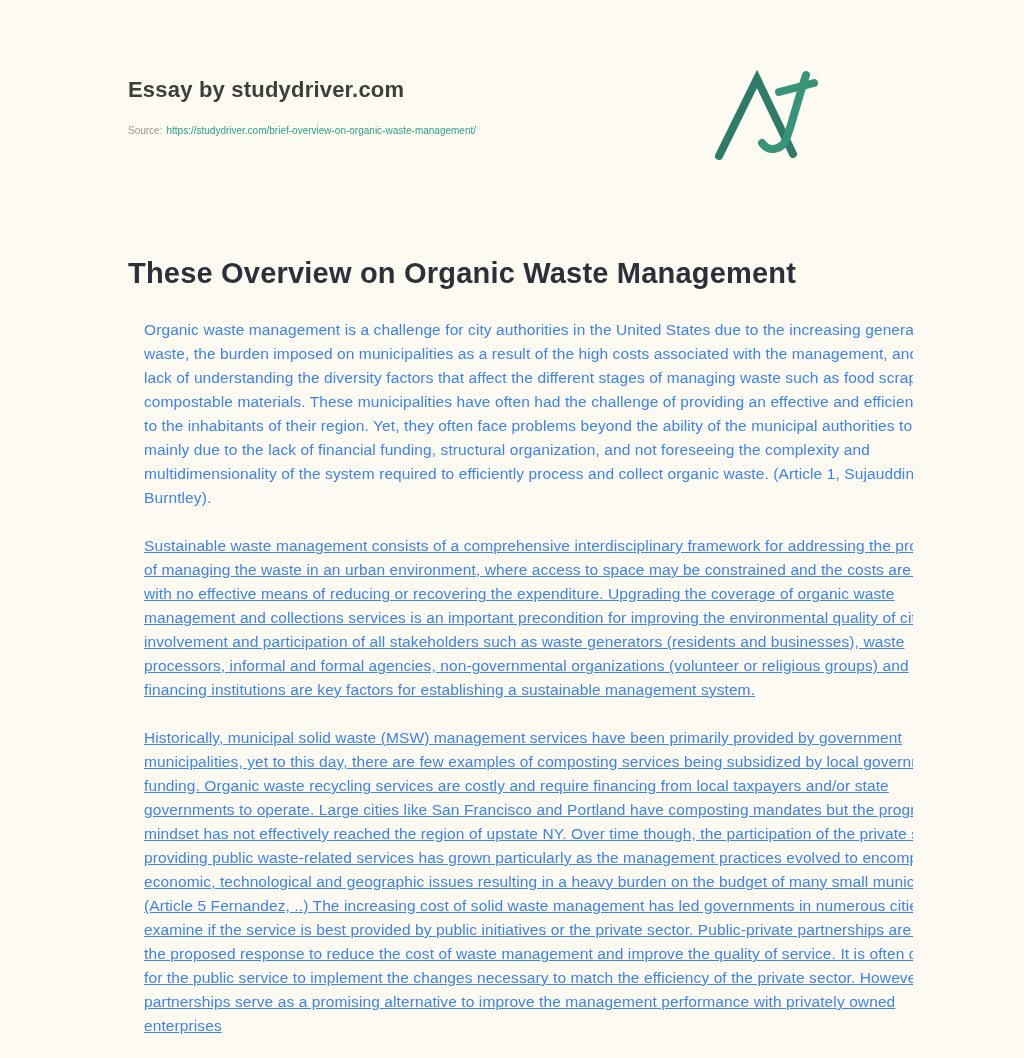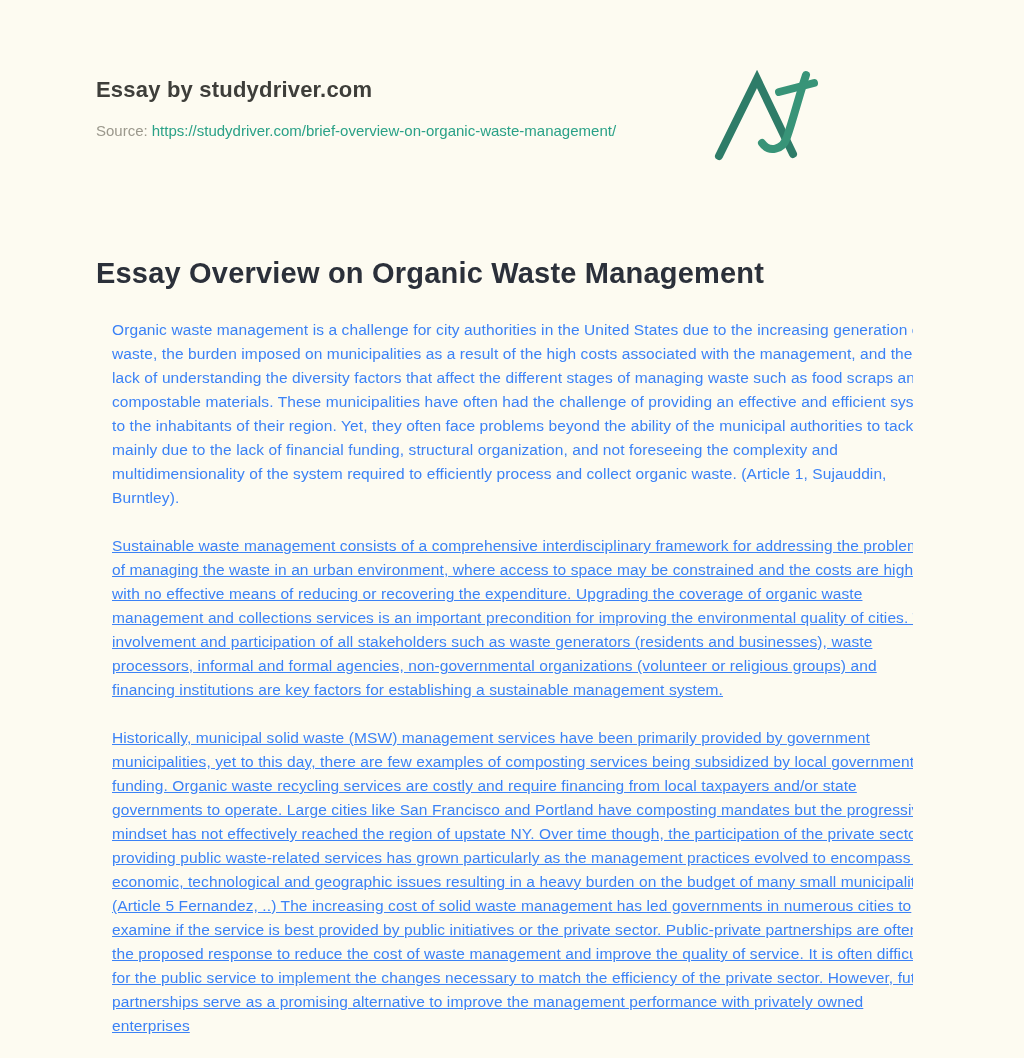--- a/index.html
+++ b/index.html
@@ -8,35 +8,36 @@
     background: #fdfbf1;
     font-family: "Liberation Sans", sans-serif;
   }
   .page {
     position: relative;
     width: 913px;
     height: 1058px;
     background: #fdfbf1;
     overflow: hidden;
     box-sizing: border-box;
+    padding-left: 32px;
   }
   .content {
     padding: 76px 96px 0 96px;
     box-sizing: border-box;
   }
   .byline {
     font-size: 22px;
     font-weight: 700;
     color: #3e3e3a;
     line-height: 28px;
     letter-spacing: 0.2px;
   }
   .source-line {
     margin-top: 16px;
-    font-size: 15px;
+    font-size: 10px;
     line-height: 22px;
     color: #9b988c;
   }
   .source-url {
     color: #2aa187;
     text-decoration: none;
     cursor: pointer;
     margin-left: 4px;
   }
   .logo {
@@ -72,21 +73,21 @@
   <div class="content">
 
     <header>
       <div class="byline">Essay by studydriver.com</div>
       <div class="source-line">
         <span class="source-label">Source:</span><a class="source-url">https://studydriver.com/brief-overview-on-organic-waste-management/</a>
       </div>
     </header>
 
     <main>
-      <h1 class="article-title">Essay Overview on Organic Waste Management</h1>
+      <h1 class="article-title">These Overview on Organic Waste Management</h1>
 
       <div class="article-body">
         <p>Organic waste management is a challenge for city authorities in the United States due to the increasing generation of waste, the burden imposed on municipalities as a result of the high costs associated with the management, and the lack of understanding the diversity factors that affect the different stages of managing waste such as food scraps and compostable materials. These municipalities have often had the challenge of providing an effective and efficient system to the inhabitants of their region. Yet, they often face problems beyond the ability of the municipal authorities to tackle, mainly due to the lack of financial funding, structural organization, and not foreseeing the complexity and multidimensionality of the system required to efficiently process and collect organic waste. (Article 1, Sujauddin, Burntley).</p>
         <p>Sustainable waste management consists of a comprehensive interdisciplinary framework for addressing the problems of managing the waste in an urban environment, where access to space may be constrained and the costs are high with no effective means of reducing or recovering the expenditure. Upgrading the coverage of organic waste management and collections services is an important precondition for improving the environmental quality of cities. The involvement and participation of all stakeholders such as waste generators (residents and businesses), waste processors, informal and formal agencies, non-governmental organizations (volunteer or religious groups) and financing institutions are key factors for establishing a sustainable management system.</p>
         <p>Historically, municipal solid waste (MSW) management services have been primarily provided by government municipalities, yet to this day, there are few examples of composting services being subsidized by local government funding. Organic waste recycling services are costly and require financing from local taxpayers and/or state governments to operate. Large cities like San Francisco and Portland have composting mandates but the progressive mindset has not effectively reached the region of upstate NY. Over time though, the participation of the private sector in providing public waste-related services has grown particularly as the management practices evolved to encompass the economic, technological and geographic issues resulting in a heavy burden on the budget of many small municipalities (Article 5 Fernandez, ..) The increasing cost of solid waste management has led governments in numerous cities to examine if the service is best provided by public initiatives or the private sector. Public-private partnerships are often the proposed response to reduce the cost of waste management and improve the quality of service. It is often difficult for the public service to implement the changes necessary to match the efficiency of the private sector. However, future partnerships serve as a promising alternative to improve the management performance with privately owned enterprises</p>
       </div>
     </main>
 
   </div>
 

